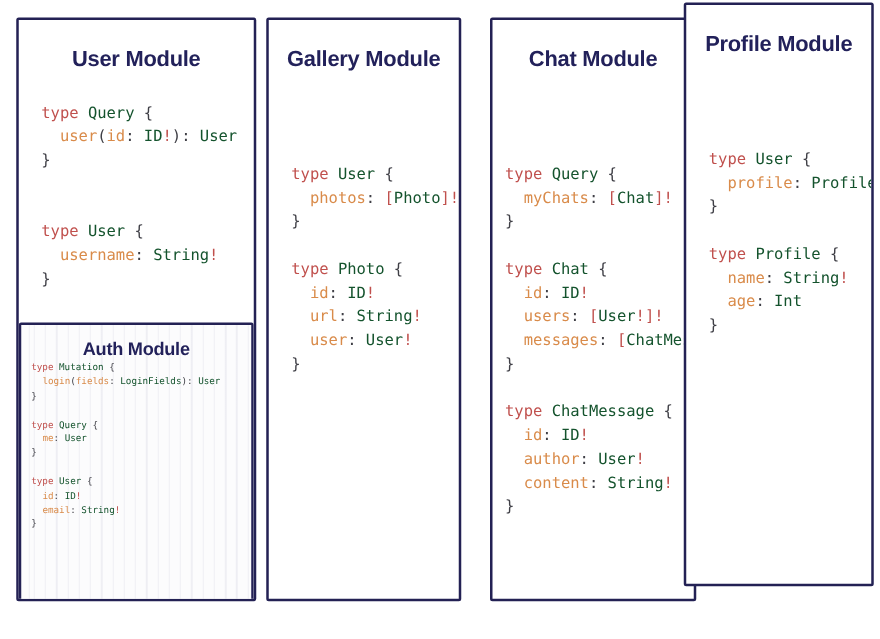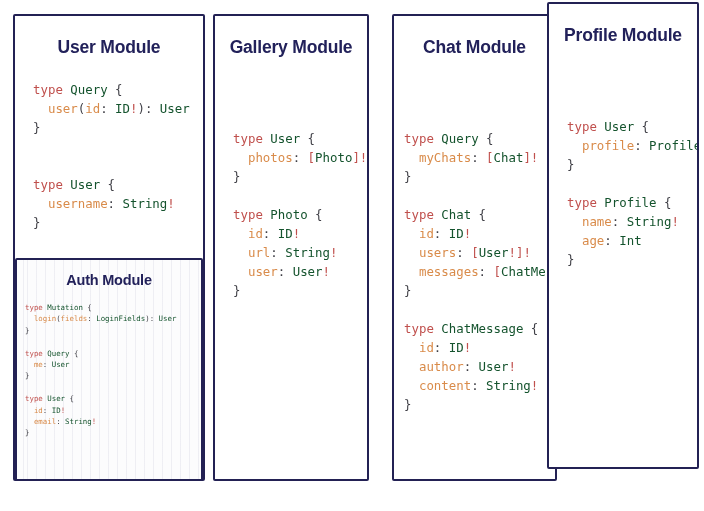--- a/index.html
+++ b/index.html
@@ -95,21 +95,21 @@
   .code-block { position: relative; }
   .pad-user    { padding-left: 18px; }
   .pad-gallery { padding-left: 18px; }
   .pad-chat    { padding-left: 10px; }
   .pad-profile { padding-left: 18px; }
   .pad-auth    { padding-left: 8px; }
   .mt-user     { margin-top: 22px; }
   .mt-gallery  { margin-top: 71px; }
   .mt-chat     { margin-top: 71px; }
   .mt-profile  { margin-top: 71px; }
-  .mt-auth     { margin-top: 14px; }
+  .mt-auth     { }
 </style>
 </head>
 <body>
 
 <div class="board">
 
   <div class="card" id="card-user">
     <div class="card-title">User Module</div>
     <div class="code code-block pad-user mt-user"><div><span class="k">type </span><span class="t">Query</span><span class="p"> {</span></div><div><span class="p">  </span><span class="f">user</span><span class="p">(</span><span class="f">id</span><span class="p">: </span><span class="t">ID</span><span class="b">!</span><span class="p">)</span><span class="p">: </span><span class="t">User</span></div><div><span class="p">}</span></div><div>&nbsp;</div><div>&nbsp;</div><div><span class="k">type </span><span class="t">User</span><span class="p"> {</span></div><div><span class="p">  </span><span class="f">username</span><span class="p">: </span><span class="t">String</span><span class="b">!</span></div><div><span class="p">}</span></div></div>
 

